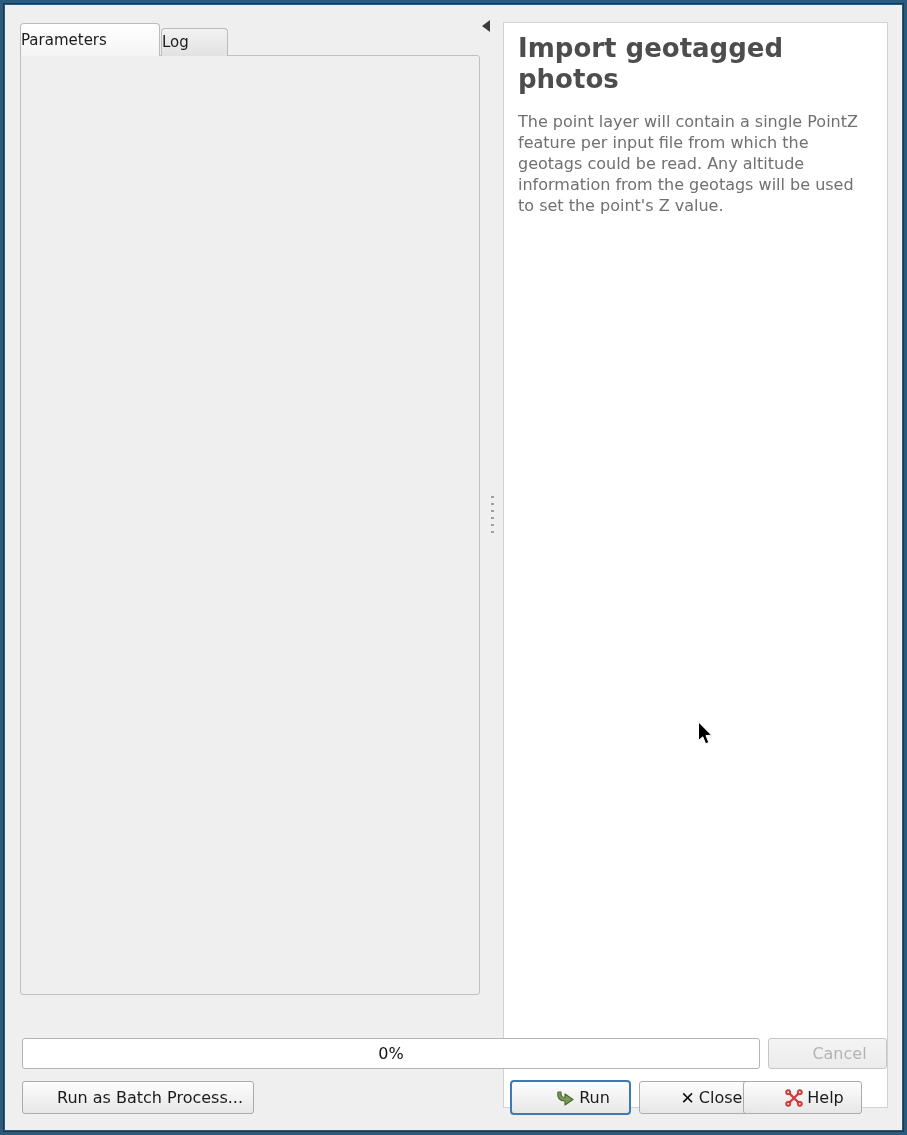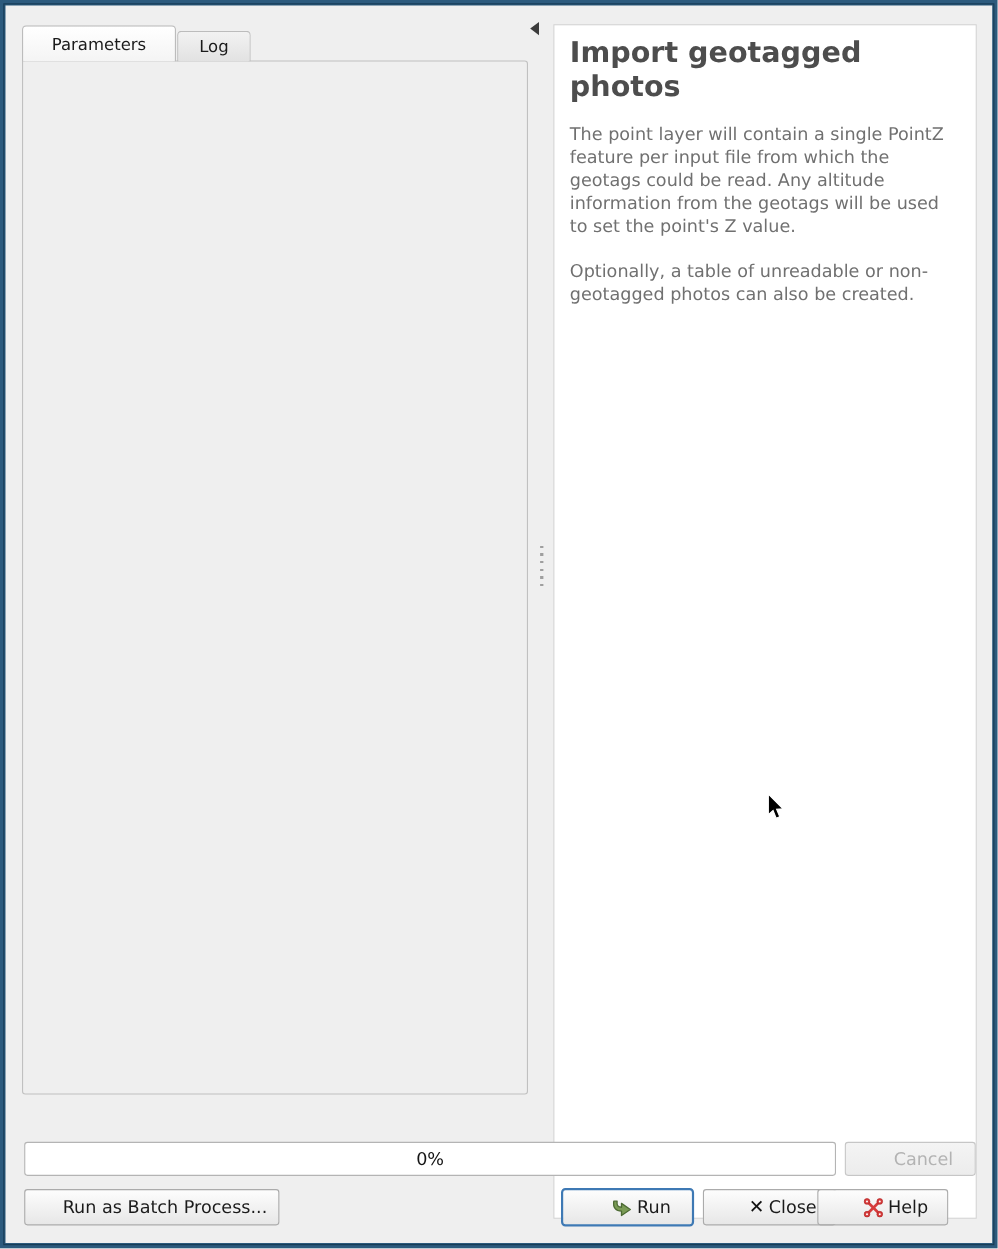--- a/index.html
+++ b/index.html
@@ -17,21 +17,21 @@
     outline-offset: -4px;
     pointer-events: none; z-index: 50;
   }
 
   
   .tab {
     position: absolute;
     border: 1px solid #bcbcbc;
     border-bottom: none;
     border-radius: 4px 4px 0 0;
-    text-align: center;
+    text-align: left;
     font-size: 15px;
     color: #1b1b1b;
     z-index: 3;
   }
   .tab.active {
     left: 20px; top: 23px; width: 140px; height: 33px;
     background: linear-gradient(#ffffff, #f4f4f4);
     line-height: 33px;
   }
   .tab.inactive {
@@ -233,21 +233,20 @@
   <span class="checkbox"></span>
   <span class="cb-label">Open output file after running algorithm</span>
 </div>
 
 <span class="collapse-arrow"></span>
 <div class="splitter-handle"></div>
 
 <div class="help-panel">
   <div class="help-title">Import geotagged photos</div>
   <p class="help-para">The point layer will contain a single PointZ feature per input file from which the geotags could be read. Any altitude information from the geotags will be used to set the point's Z value.</p>
-  <p class="help-para">Optionally, a table of unreadable or non-geotagged photos can also be created.</p>
 </div>
 
 <div class="progress-bar">0%</div>
 <button class="btn btn-cancel disabled">Cancel</button>
 
 <button class="btn btn-batch">Run as Batch Process...</button>
 
 <button class="btn btn-run">
   <svg class="icon-svg" width="20" height="18" viewBox="0 0 20 18">
     <path d="M3 3 C2 9 5 12 10 12 L10 16 L18 10.5 L10 5 L10 8.5 C7 8.5 5.5 7 6 3 Z" fill="#7a9b55" stroke="#4c6a33" stroke-width="1.2" stroke-linejoin="round"></path>

